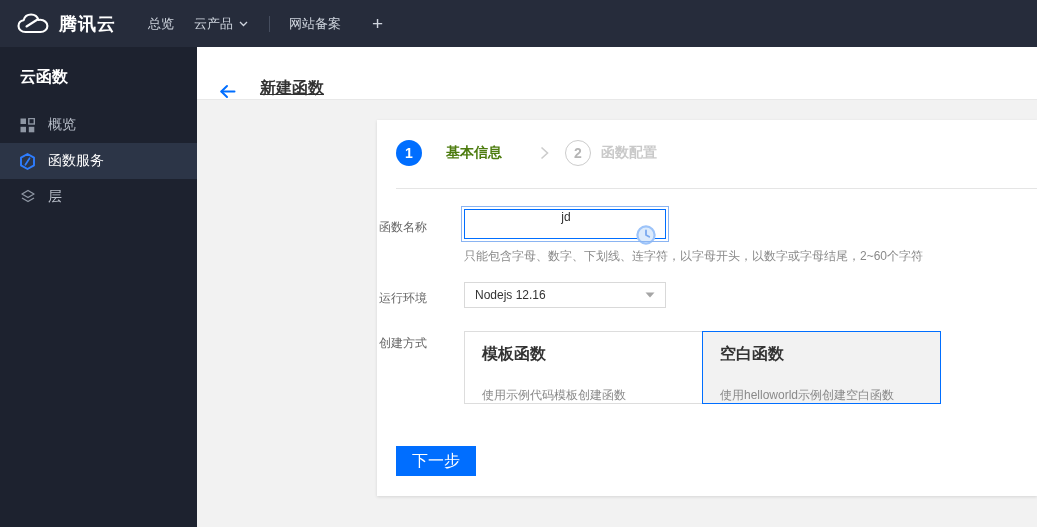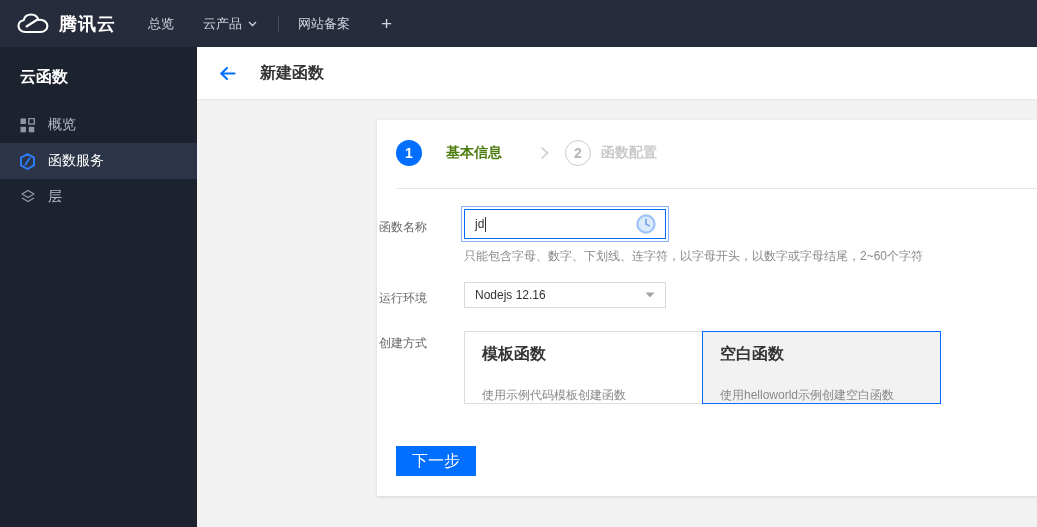--- a/index.html
+++ b/index.html
@@ -8,37 +8,37 @@
   #app { position:relative; width:1037px; height:527px; overflow:hidden; background:#f2f2f2; }
 
   
   .topnav { position:absolute; top:0; left:0; right:0; height:47px; background:#262c3b;
             display:flex; align-items:center; z-index:30; }
   .brand { display:flex; align-items:center; padding-left:16px; cursor:pointer; }
   .brand-logo { display:flex; align-items:center; margin-right:9px; }
   .brand-text { color:#fff; font-size:18px; font-weight:700; letter-spacing:1px; }
   .nav-item { color:#cfd5de; font-size:13px; cursor:pointer; display:flex; align-items:center; }
   .nav-overview { margin-left:32px; }
-  .nav-products { margin-left:29px; }
+  .nav-products { margin-left:20px; }
   .nav-caret { margin-left:6px; display:inline-flex; }
   .nav-divider { width:1px; height:16px; background:#454d5e; margin:0 19px 0 21px; }
   .nav-add { color:#cfd5de; font-size:19px; margin-left:31px; cursor:pointer; font-weight:400; }
 
   
   .sidebar { position:absolute; top:47px; left:0; bottom:0; width:197px; background:#1d222f; z-index:20; }
   .sidebar-title { color:#ffffff; font-size:16px; font-weight:700; padding:20px 0 0 20px; height:56px; }
   .side-item { height:36px; display:flex; align-items:center; padding-left:19px; cursor:pointer; color:#b7bdc8; font-size:14px; }
   .side-item .side-icon { width:17px; height:17px; margin-right:12px; display:inline-flex; align-items:center; justify-content:center; }
   .side-item.active { background:#2c3547; color:#ffffff; }
   .side-menu { margin-top:4px; }
 
   
   .main { position:absolute; top:47px; left:197px; right:0; bottom:0; background:#f2f2f2; }
   .page-header { position:absolute; top:0; left:0; right:0; height:53px; background:#fff;
-                 display:flex; align-items:center; border-bottom:1px solid #e8e8e8; }
+                 display:flex; align-items:flex-end; border-bottom:1px solid #e8e8e8;text-decoration:underline; }
   .back-btn { margin-left:22px; cursor:pointer; display:inline-flex; align-items:center; }
   .page-title { font-size:16px; font-weight:700; color:#333; margin-left:24px; }
 
   .content { position:absolute; top:53px; left:0; right:0; bottom:0; }
   .card { position:absolute; top:20px; left:180px; right:0; height:376px; background:#fff;
           box-shadow:0 1px 3px rgba(0,0,0,0.12); }
 
   
   .steps { position:absolute; top:20px; left:19px; display:flex; align-items:center; height:26px; }
   .step-circle { width:26px; height:26px; border-radius:50%; display:flex; align-items:center; justify-content:center;
@@ -52,21 +52,21 @@
   .steps-divider { position:absolute; top:68px; left:19px; right:0; height:1px; background:#e5e5e5; }
 
   
   .form-label { position:absolute; left:2px; font-size:12px; color:#666; }
   .lbl-name { top:99px; }
   .lbl-runtime { top:170px; }
   .lbl-method { top:215px; }
 
   .name-input { position:absolute; top:89px; left:87px; width:202px; height:30px; background:#fff;
                 border:1px solid #006eff; outline:1px solid #8ab4f2; outline-offset:2px;
-                display:flex; align-items:center; padding:0 8px 0 10px; cursor:text; }
+                display:flex; align-items:center; padding:0 8px 0 10px; cursor:text;flex-direction:column; }
   .name-value { font-size:12px; color:#333; }
   .caret-bar { display:inline-block; width:1px; height:15px; background:#333; margin-left:1px; animation:blink 1s steps(1) infinite; }
   @keyframes blink { 50% { opacity:0; } }
   .input-status { margin-left:auto; display:inline-flex; }
   .field-hint { position:absolute; top:128px; left:87px; font-size:12px; color:#898989; white-space:nowrap; }
 
   .runtime-select { position:absolute; top:162px; left:87px; width:202px; height:26px; background:#fff;
                     border:1px solid #d9d9d9; display:flex; align-items:center; padding:0 10px; cursor:pointer; }
   .runtime-value { font-size:12px; color:#333; }
   .select-caret { margin-left:auto; display:inline-flex; }

